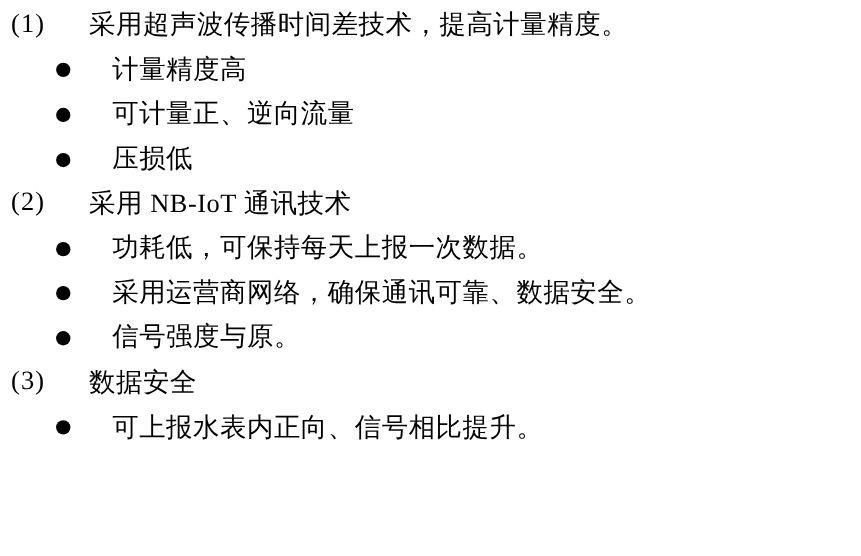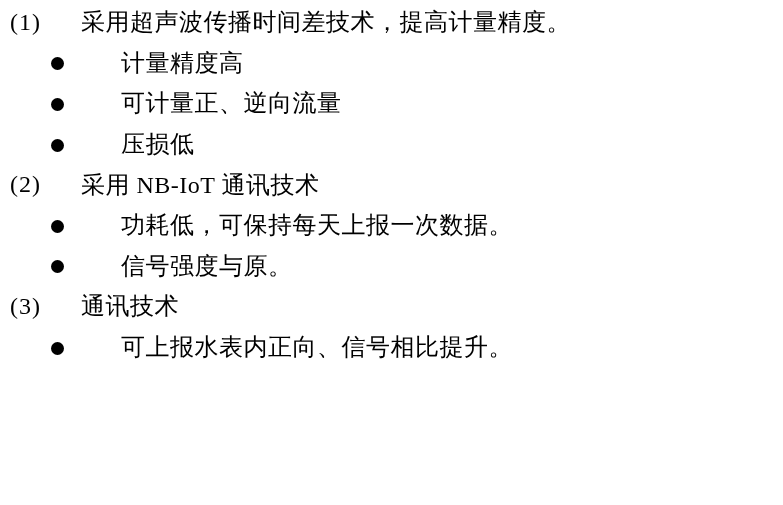--- a/index.html
+++ b/index.html
@@ -30,21 +30,20 @@
     width: 48px;
     flex: 0 0 48px;
     letter-spacing: 1px;
   }
   .item-title {
     letter-spacing: 0.5px;
     margin-left: 23px;
   }
   .bullet-line {
     margin-left: 41px;
-    gap: 19px;
   }
   .dot {
     display: inline-block;
     width: 13px;
     height: 13px;
     flex: 0 0 13px;
     border-radius: 50%;
     background: #000000;
     margin-top: 2px;
   }
@@ -78,25 +77,29 @@
   <div class="line">
     <span class="num">(2)</span>
     <span class="item-title">采用 NB-IoT 通讯技术</span>
   </div>
   <div class="line bullet-line">
     <span class="dot"></span>
     <span class="bullet-text">功耗低，可保持每天上报一次数据。</span>
   </div>
   <div class="line bullet-line">
     <span class="dot"></span>
+    <span class="bullet-text">采用运营商网络，确保通讯可靠、数据安全。</span>
+  </div>
+  <div class="line bullet-line">
+    <span class="dot"></span>
     <span class="bullet-text">信号强度与原。</span>
   </div>
 
   <div class="line">
     <span class="num">(3)</span>
-    <span class="item-title">通讯技术</span>
+    <span class="item-title">数据安全</span>
   </div>
   <div class="line bullet-line">
     <span class="dot"></span>
     <span class="bullet-text">可上报水表内正向、信号相比提升。</span>
   </div>
 
 </div>
 
 </body></html>

